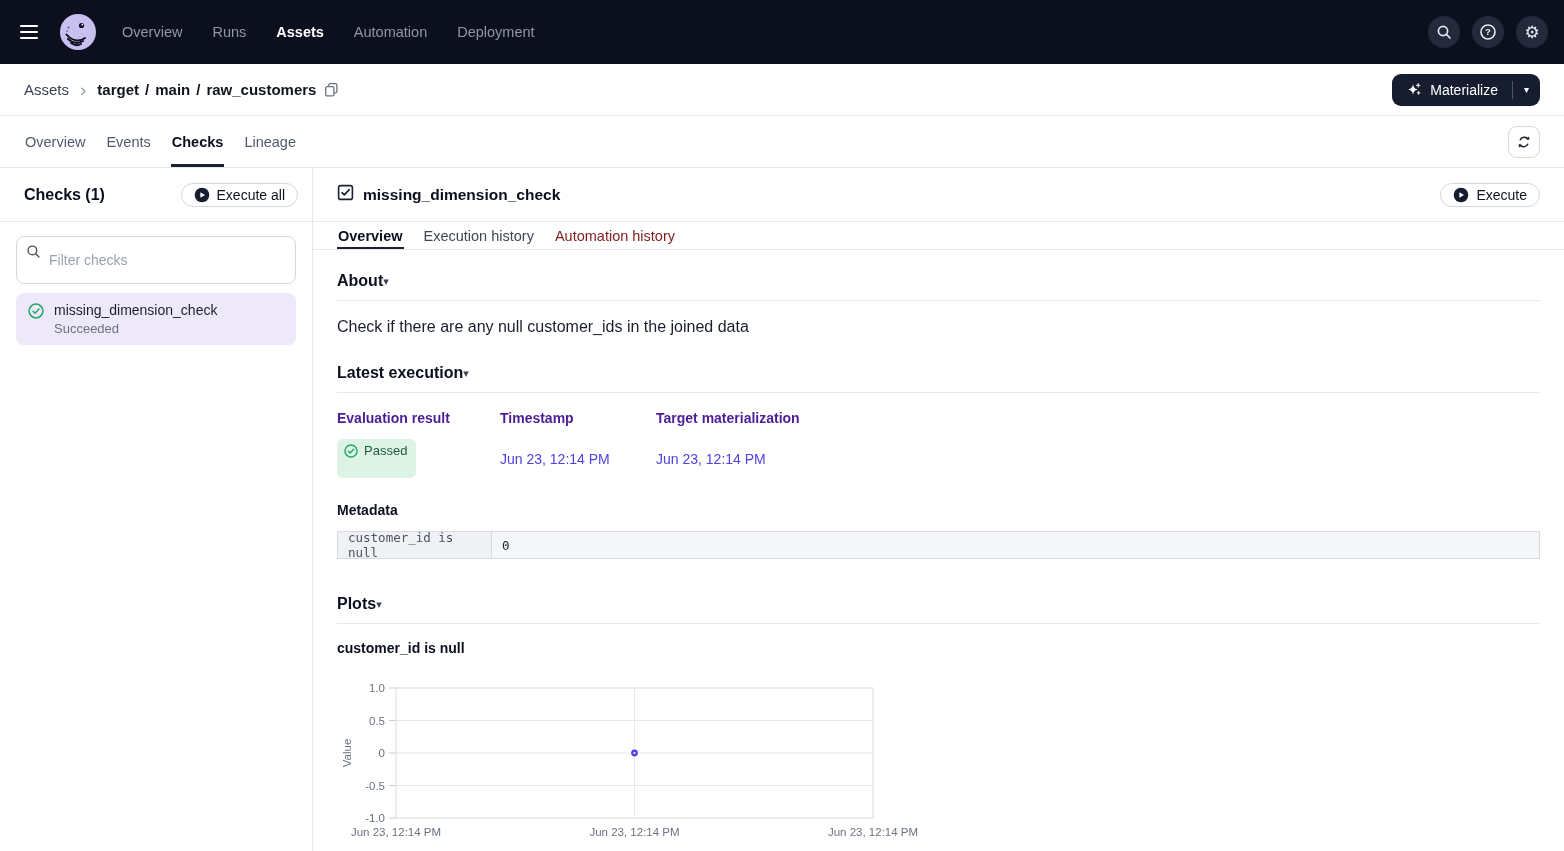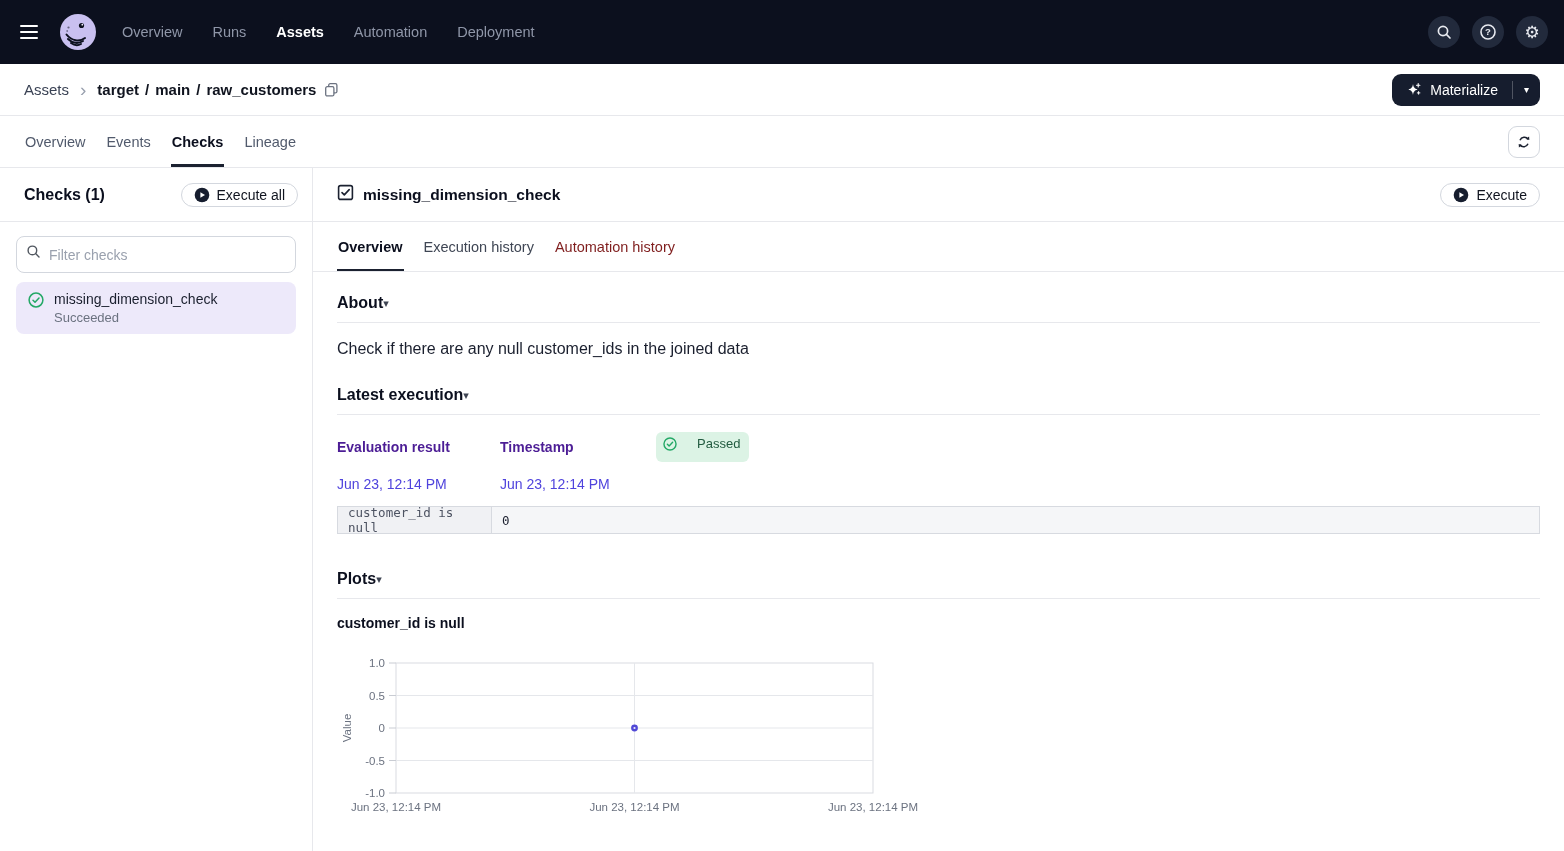--- a/index.html
+++ b/index.html
@@ -38,21 +38,21 @@
   .asset-tabs-row .spacer { flex: 1; }
   .refresh-btn { width: 32px; height: 32px; border: 1px solid #D3D7DE; border-radius: 9px; background: #fff; display: flex; align-items: center; justify-content: center; cursor: pointer; }
 
   
   .content { display: flex; height: 683px; }
   .left-panel { width: 313px; flex: 0 0 313px; border-right: 1px solid #E7E8EC; display: flex; flex-direction: column; }
   .lp-header { height: 54px; display: flex; align-items: center; justify-content: space-between; padding: 0 14px 0 24px; border-bottom: 1px solid #E7E8EC; }
   .lp-title { font-size: 16px; font-weight: 700; color: #0B0F1E; }
   .btn-pill { display: inline-flex; align-items: center; gap: 7px; height: 24px; padding: 4px 12px; border: 1px solid #D3D7DE; border-radius: 15px; background: #fff; font-size: 14px; color: #10141F; font-weight: 500; cursor: pointer; font-family: inherit; }
   .filter-wrap { margin: 14px 16px 0 16px; position: relative; }
-  .filter-input { width: 100%; height: 37px; border: 1px solid #D3D7DE; border-radius: 8px; padding: 0 10px 0 32px; font-size: 14px; color: #10141F; font-family: inherit; }
+  .filter-input { width: 100%; height: 48px; border: 1px solid #D3D7DE; border-radius: 8px; padding: 0 10px 0 32px; font-size: 14px; color: #10141F; font-family: inherit; }
   .filter-input::placeholder { color: #9AA1AE; }
   .filter-icon { position: absolute; left: 10px; top: 8px; }
   .check-item { margin: 9px 16px 0 16px; background: #EDE9FA; border-radius: 8px; padding: 9px 12px; display: flex; gap: 10px; align-items: flex-start; cursor: pointer; }
   .check-item .txt .name { font-size: 14px; color: #1A1F2E; }
   .check-item .txt .status { font-size: 13px; color: #6B7280; margin-top: 3px; }
   .check-item .ck { margin-top: 1px; }
 
   
   .detail { flex: 1; display: flex; flex-direction: column; min-width: 0; }
   .detail-header { height: 54px; display: flex; align-items: center; justify-content: space-between; padding: 0 24px; border-bottom: 1px solid #E7E8EC; flex: 0 0 auto; }
@@ -65,21 +65,21 @@
   .detail-body { padding: 0 24px; }
   .section-head { display: flex; align-items: center; }
   .section-head h3 { font-size: 16px; font-weight: 700; color: #0B0F1E; }
   .section-caret { font-size: 11px; color: #3E4452; background: none; border: none; cursor: pointer; }
   .rule { border: none; border-top: 1px solid #E7E8EC; margin-top: 10px; }
   .about-head { margin-top: 22px; }
   .about-desc { margin-top: 17px; font-size: 16px; color: #1A1F2E; }
   .latest-head { margin-top: 28px; }
   .exec-grid { display: grid; grid-template-columns: 163px 156px 1fr; margin-top: 17px; row-gap: 13px; align-items: center; }
   .exec-grid .colhead { font-size: 14px; font-weight: 700; color: #4c1d95; }
-  .badge { display: inline-flex; align-items: center; gap: 20px; background: #DCF3E5; border-radius: 6px; padding: 4px 9px 11px 7px; font-size: 13px; color: #235C41; width: fit-content; }
+  .badge { display: inline-flex; align-items: center; gap: 6px; background: #DCF3E5; border-radius: 6px; padding: 4px 9px 20px 7px; font-size: 13px; color: #235C41; width: fit-content; }
   .ts-link { font-size: 14px; color: #4F43DD; text-decoration: none; cursor: pointer; }
   .meta-head { margin-top: 24px; font-size: 14px; font-weight: 700; color: #0B0F1E; }
   .meta-table { margin-top: 13px; border: 1px solid #D7DAE0; display: flex; height: 28px; }
   .meta-key { width: 154px; flex: 0 0 154px; background: #F0F1F4; border-right: 1px solid #D7DAE0; display: flex; align-items: center; padding: 0 10px; font-family: "DejaVu Sans Mono", "Liberation Mono", monospace; font-size: 12.5px; color: #4D5362; }
   .meta-val { flex: 1; background: #F5F6F8; display: flex; align-items: center; padding: 0 10px; font-family: "DejaVu Sans Mono", "Liberation Mono", monospace; font-size: 12.5px; color: #1A1F2E; }
   .plots-head { margin-top: 36px; }
   .plot-title { margin-top: 16px; font-size: 14px; font-weight: 700; color: #0B0F1E; }
   .chart-wrap { margin-top: 19px; position: relative; height: 176px; }
   .chart-wrap svg { display: block; }
   .chart-wrap text { font-family: "Liberation Sans", "DejaVu Sans", sans-serif; }
@@ -253,33 +253,35 @@
       <p class="about-desc">Check if there are any null customer_ids in the joined data</p>
 
       <div class="section-head latest-head">
         <h3>Latest execution</h3>
         <button class="section-caret">▾</button>
       </div>
       <hr class="rule">
       <div class="exec-grid">
         <div class="colhead">Evaluation result</div>
         <div class="colhead">Timestamp</div>
+        <div class="colhead">Target materialization</div>
         <div>
           <span class="badge">
             <svg width="14" height="14" viewBox="0 0 16 16">
                 <circle cx="8" cy="8" r="6.9" stroke="#23A866" stroke-width="1.6" fill="none"></circle>
                 <path d="M5 8.2 l2 2 L11 6" stroke="#23A866" stroke-width="1.6" fill="none" stroke-linecap="round" stroke-linejoin="round"></path>
               </svg>
             <span>Passed</span>
           </span>
         </div>
         <div><a class="ts-link">Jun 23, 12:14 PM</a></div>
         <div><a class="ts-link">Jun 23, 12:14 PM</a></div>
       </div>
 
+      <div class="meta-head">Metadata</div>
       <div class="meta-table">
         <div class="meta-key">customer_id is null</div>
         <div class="meta-val">0</div>
       </div>
 
       <div class="section-head plots-head">
         <h3>Plots</h3>
         <button class="section-caret">▾</button>
       </div>
       <hr class="rule">

